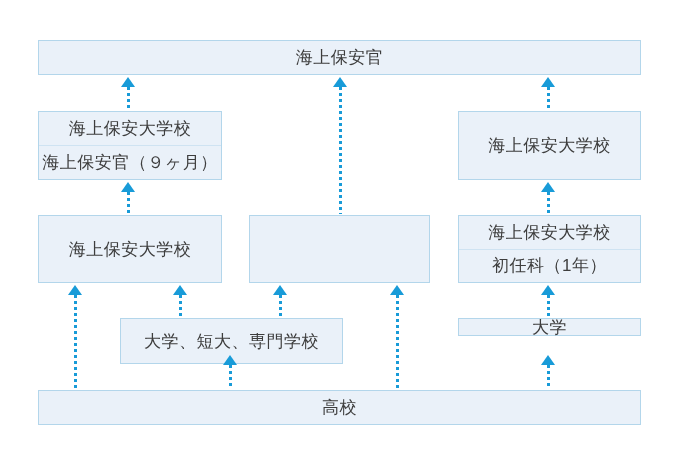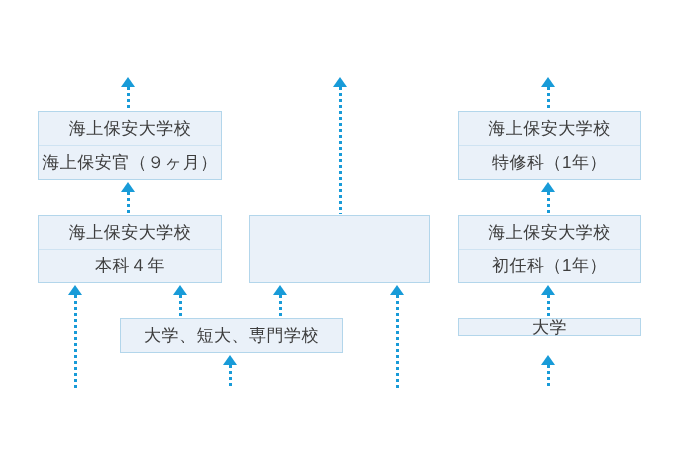--- a/index.html
+++ b/index.html
@@ -56,52 +56,56 @@
   .arrow .at{
     width:3px;flex:1;
     background:repeating-linear-gradient(to bottom,var(--arrow) 0 3px,transparent 3px 6px);
   }
 </style>
 </head>
 <body>
 
 <div class="canvas">
 
+  <div class="box" style="left:38px;top:40px;width:603px;height:35px">
+    <div class="line">海上保安官</div>
+  </div>
 
   <div class="box" style="left:38px;top:111px;width:184px;height:69px">
     <div class="line">海上保安大学校</div>
     <div class="line sub">海上保安官（９ヶ月）</div>
   </div>
 
   <div class="box" style="left:458px;top:111px;width:183px;height:69px">
     <div class="line">海上保安大学校</div>
-    <div class="line sub">特修科（1年）</div>
   </div>
 
   <div class="box" style="left:38px;top:215px;width:184px;height:68px">
     <div class="line">海上保安大学校</div>
-    <div class="line sub">本科４年</div>
   </div>
 
   <div class="box" style="left:249px;top:215px;width:181px;height:68px">
   </div>
 
   <div class="box" style="left:458px;top:215px;width:183px;height:68px">
     <div class="line">海上保安大学校</div>
     <div class="line sub">初任科（1年）</div>
   </div>
 
-  <div class="box" style="left:120px;top:318px;width:223px;height:35px">
+  <div class="box" style="left:120px;top:318px;width:223px;height:46px">
     <div class="line">大学、短大、専門学校</div>
   </div>
 
   <div class="box" style="left:458px;top:318px;width:183px;height:18px">
     <div class="line">大学</div>
   </div>
 
+  <div class="box" style="left:38px;top:390px;width:603px;height:35px">
+    <div class="line">高校</div>
+  </div>
 
   <div class="arrow" style="left:121px;top:77px;height:33px">
     <div class="ah"></div>
     <div class="at"></div>
   </div>
 
   <div class="arrow" style="left:333px;top:77px;height:137px">
     <div class="ah"></div>
     <div class="at"></div>
   </div>

